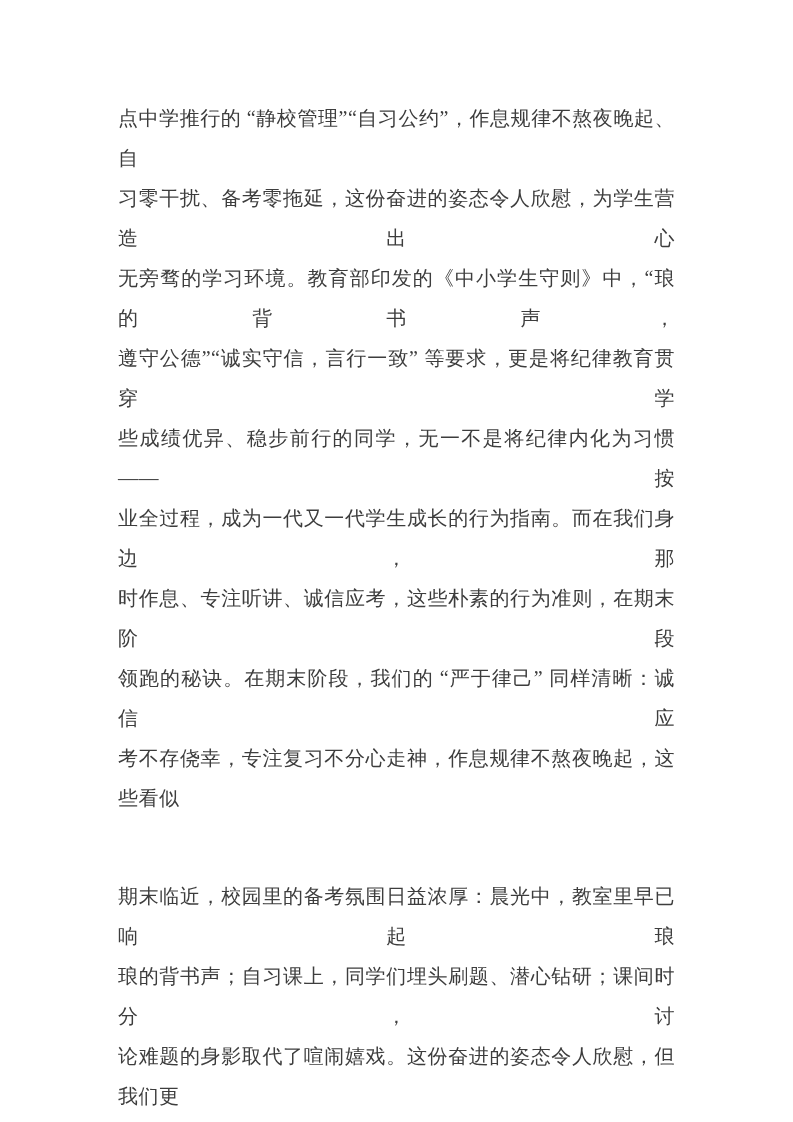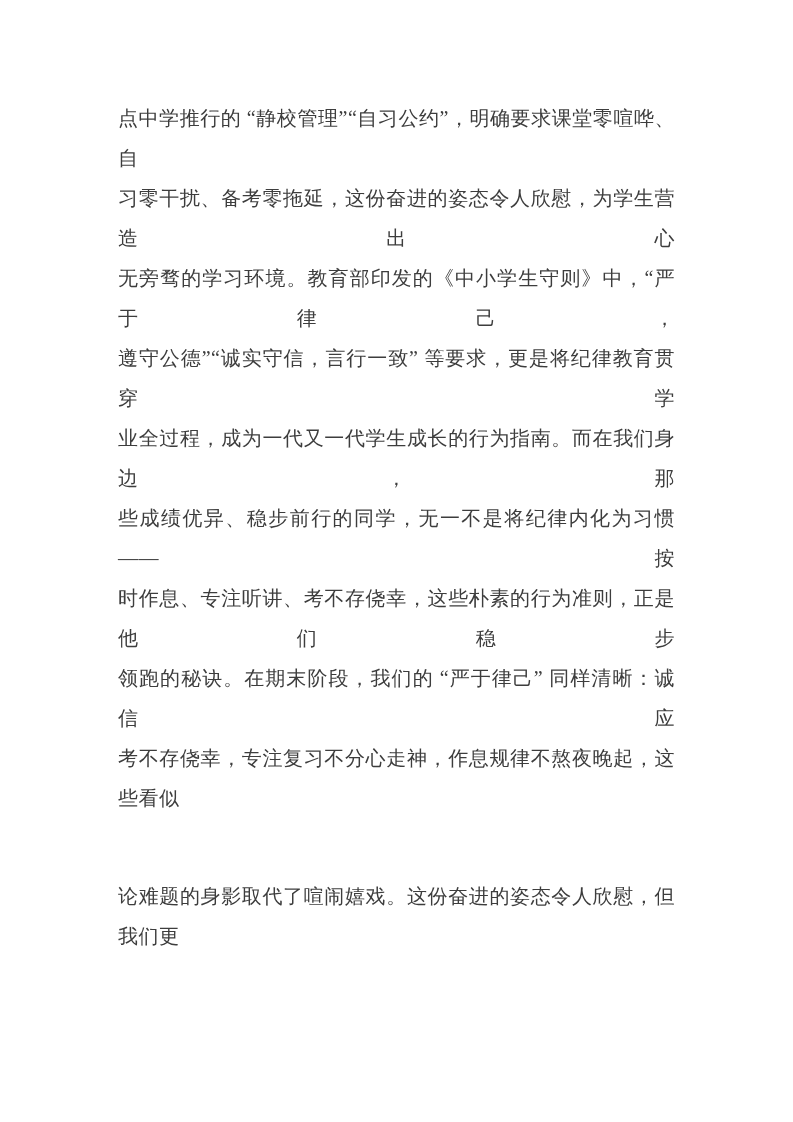--- a/index.html
+++ b/index.html
@@ -37,27 +37,29 @@
   .paragraph .text-line:last-child {
     text-align-last: left;
   }
 </style>
 </head>
 <body>
 
 <div class="page">
   <div id="text-content">
       <div class="paragraph">
-        <div class="text-line">点中学推行的 “静校管理”“自习公约”，明确要求课堂零喧哗、自</div>
+        <div class="text-line">点中学推行的 “静校管理”“自习公约”，作息规律不熬夜晚起、自</div>
         <div class="text-line">习零干扰、备考零拖延，这份奋进的姿态令人欣慰，为学生营造出心</div>
-        <div class="text-line">无旁骛的学习环境。教育部印发的《中小学生守则》中，“严于律己，</div>
+        <div class="text-line">无旁骛的学习环境。教育部印发的《中小学生守则》中，“琅的背书声，</div>
         <div class="text-line">遵守公德”“诚实守信，言行一致” 等要求，更是将纪律教育贯穿学</div>
+        <div class="text-line">些成绩优异、稳步前行的同学，无一不是将纪律内化为习惯 —— 按</div>
         <div class="text-line">业全过程，成为一代又一代学生成长的行为指南。而在我们身边，那</div>
-        <div class="text-line">些成绩优异、稳步前行的同学，无一不是将纪律内化为习惯 —— 按</div>
-        <div class="text-line">时作息、专注听讲、考不存侥幸，这些朴素的行为准则，正是他们稳步</div>
+        <div class="text-line">时作息、专注听讲、诚信应考，这些朴素的行为准则，在期末阶段</div>
         <div class="text-line">领跑的秘诀。在期末阶段，我们的 “严于律己” 同样清晰：诚信应</div>
         <div class="text-line">考不存侥幸，专注复习不分心走神，作息规律不熬夜晚起，这些看似</div>
       </div>
       <div class="paragraph">
+        <div class="text-line">期末临近，校园里的备考氛围日益浓厚：晨光中，教室里早已响起琅</div>
+        <div class="text-line">琅的背书声；自习课上，同学们埋头刷题、潜心钻研；课间时分，讨</div>
         <div class="text-line">论难题的身影取代了喧闹嬉戏。这份奋进的姿态令人欣慰，但我们更</div>
       </div>
     </div>
 </div>
 
 </body></html>

